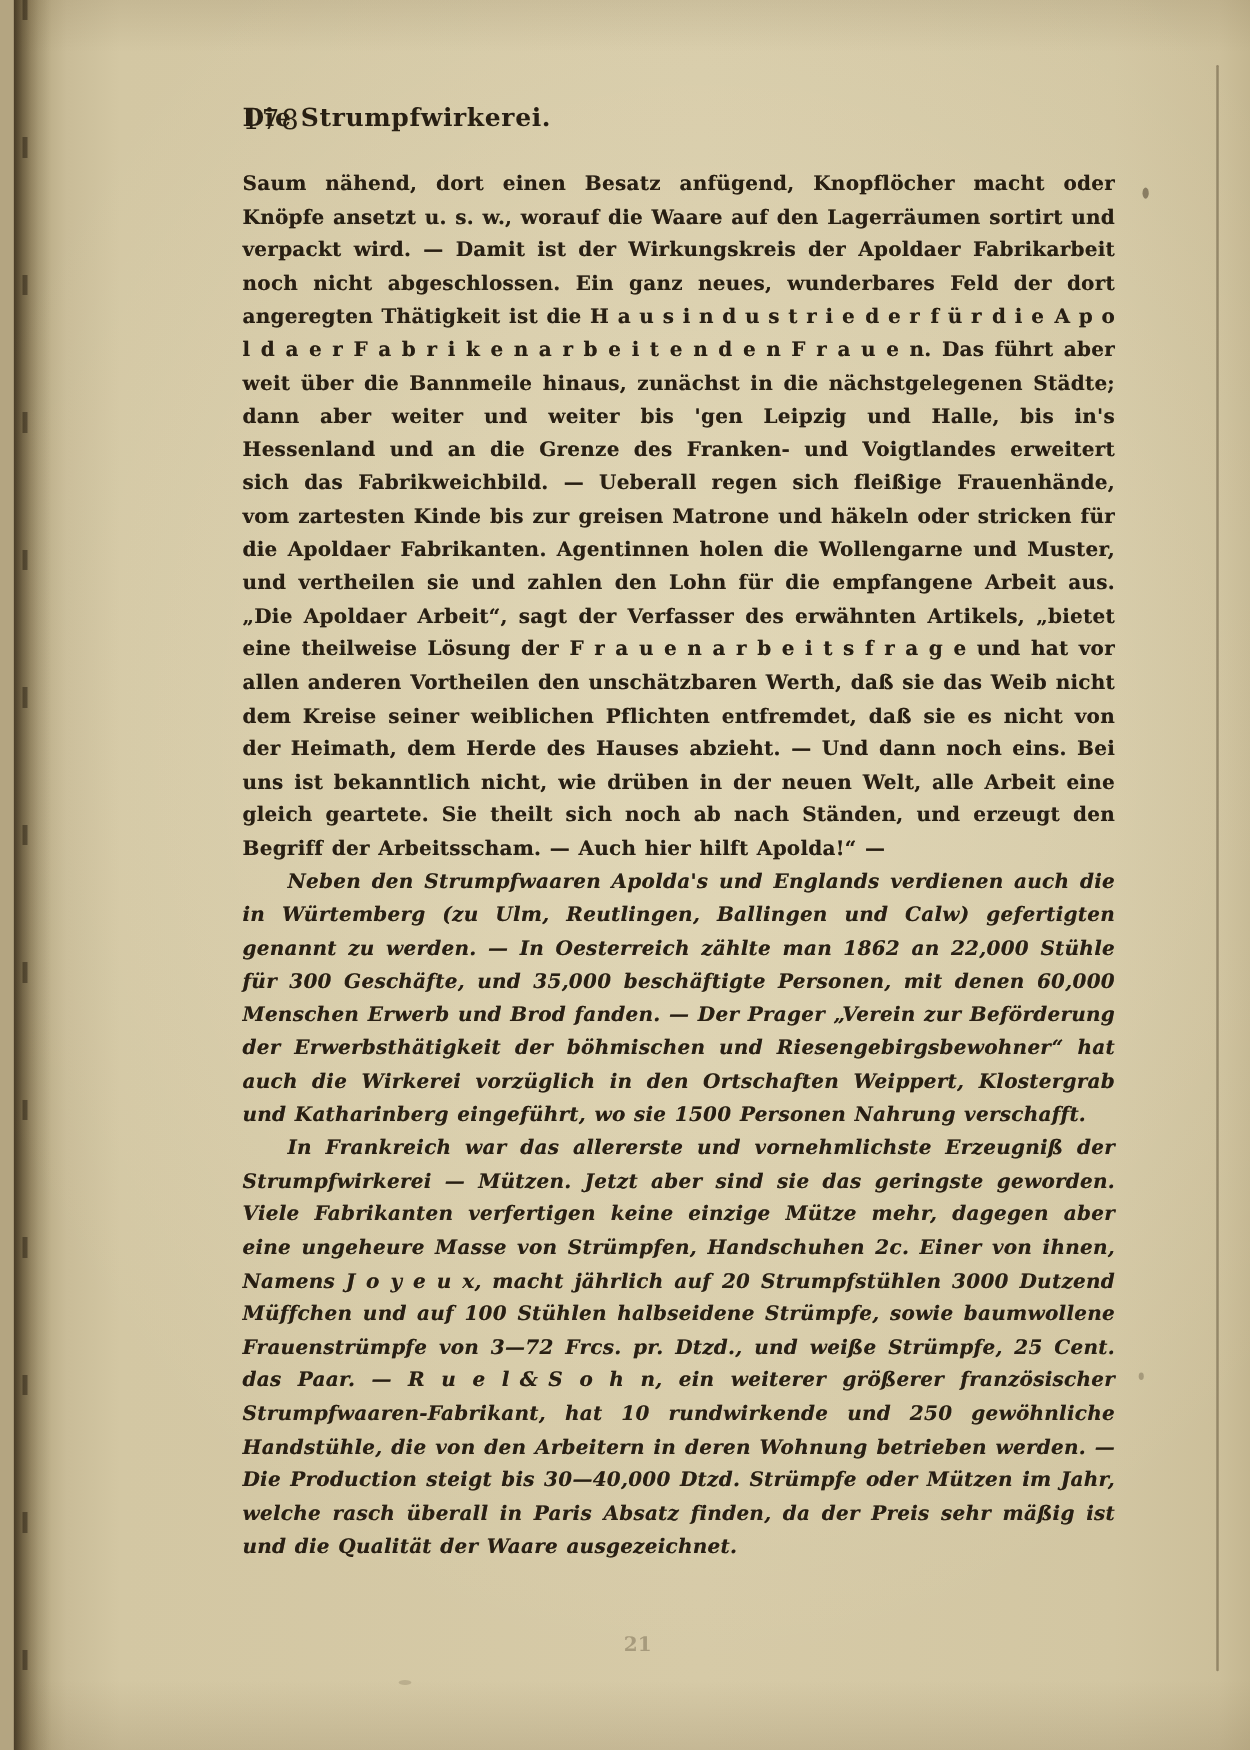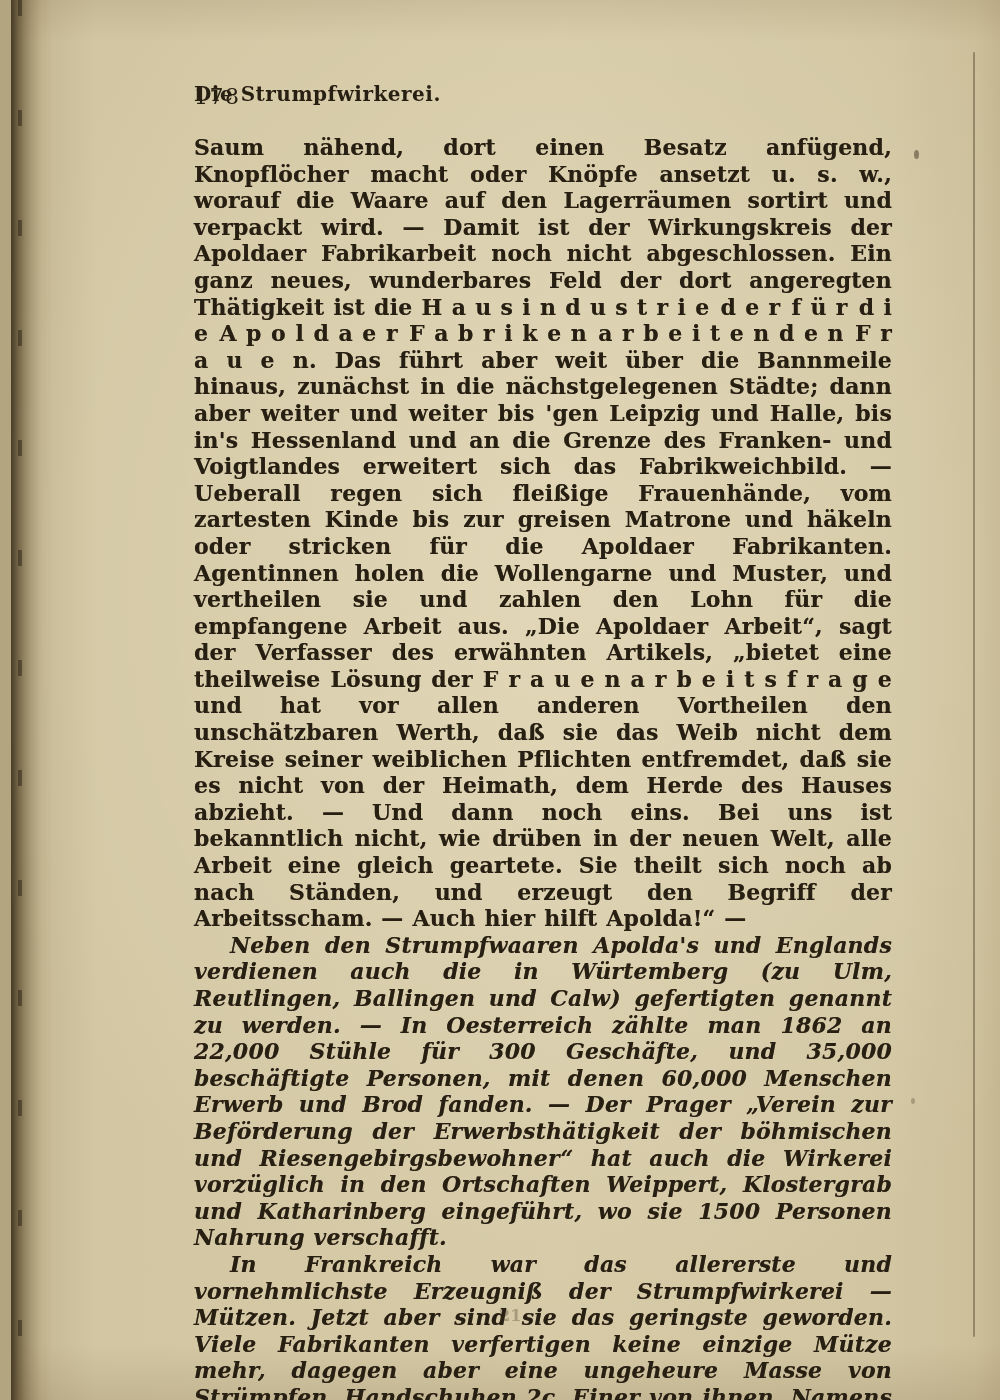--- a/index.html
+++ b/index.html
@@ -73,21 +73,21 @@
   .running-title {
     display: block;
     text-align: left;
     font-size: 20px;
     font-weight: bold;
     letter-spacing: 0.5px;
   }
   .para {
     margin: 0;
     text-align: justify;
-    font-size: 22px;
+    font-size: 16px;
     line-height: 26.6px;
     font-weight: bold;
     letter-spacing: 0.2px;
     word-spacing: 1px;
     hyphens: auto;
     text-shadow: 0 0 0.4px rgba(40,30,16,0.55);
   }
   .para.indent { text-indent: 36px; font-style: italic; }
 
   .footer-mark {

